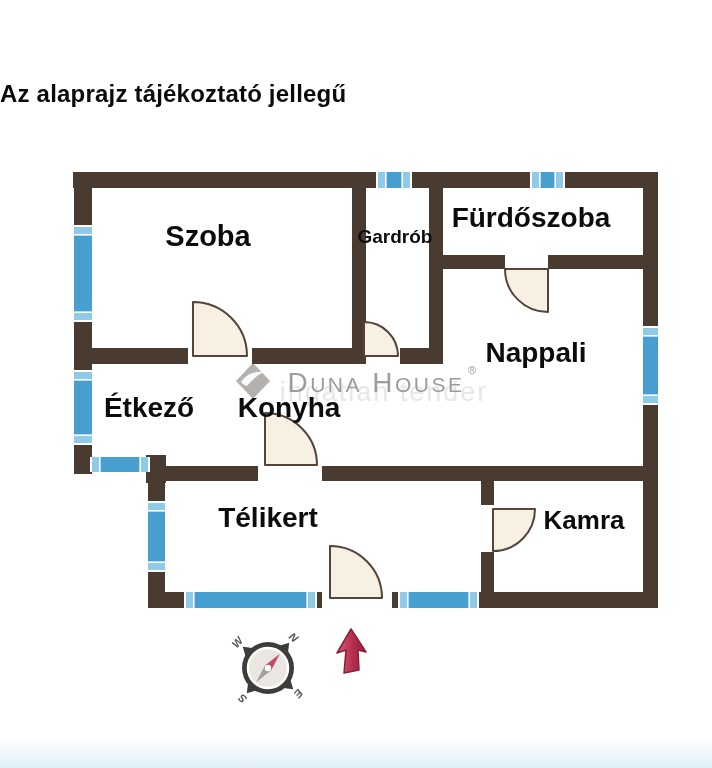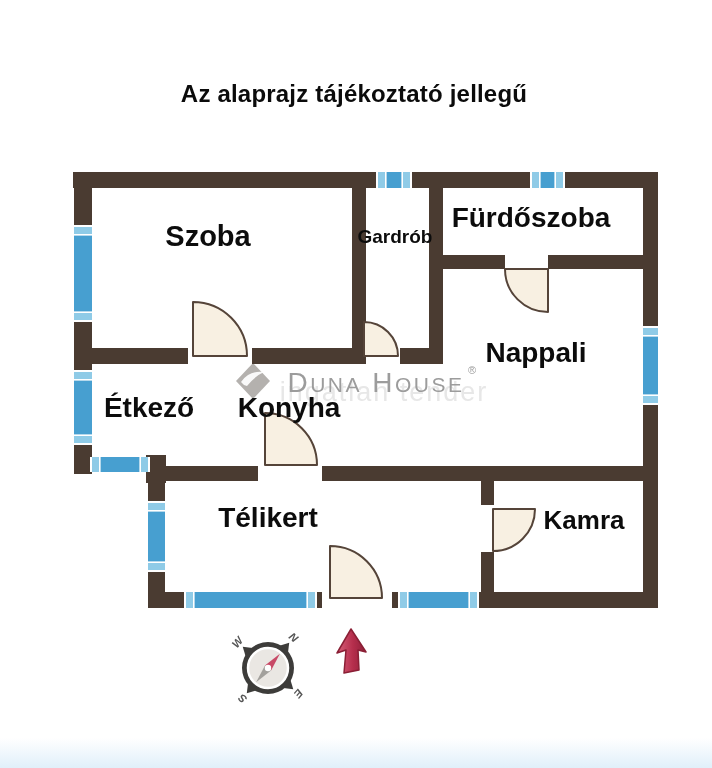--- a/index.html
+++ b/index.html
@@ -1,18 +1,18 @@
 <!DOCTYPE html>
 <html><head>
 <meta charset="utf-8">
 <style>
   html,body{margin:0;padding:0;background:#ffffff;}
   .stage{position:relative;width:712px;height:768px;background:#ffffff;overflow:hidden;
          font-family:"Liberation Sans",sans-serif;}
-  .title{position:absolute;top:80px;left:16px;width:676px;margin:0;text-align:center;
+  .title{position:absolute;top:80px;left:0;width:676px;margin:0;
          font-size:24px;font-weight:bold;color:#0b0b0b;letter-spacing:0.2px;
          font-family:"Liberation Sans",sans-serif;}
   svg.plan{position:absolute;left:0;top:0;}
   .bottom-tint{position:absolute;left:0;bottom:0;width:712px;height:30px;
          background:linear-gradient(rgba(225,240,250,0), rgba(214,234,248,0.75));}
   text{font-family:"Liberation Sans",sans-serif;}
 </style>
 </head>
 <body>
 

